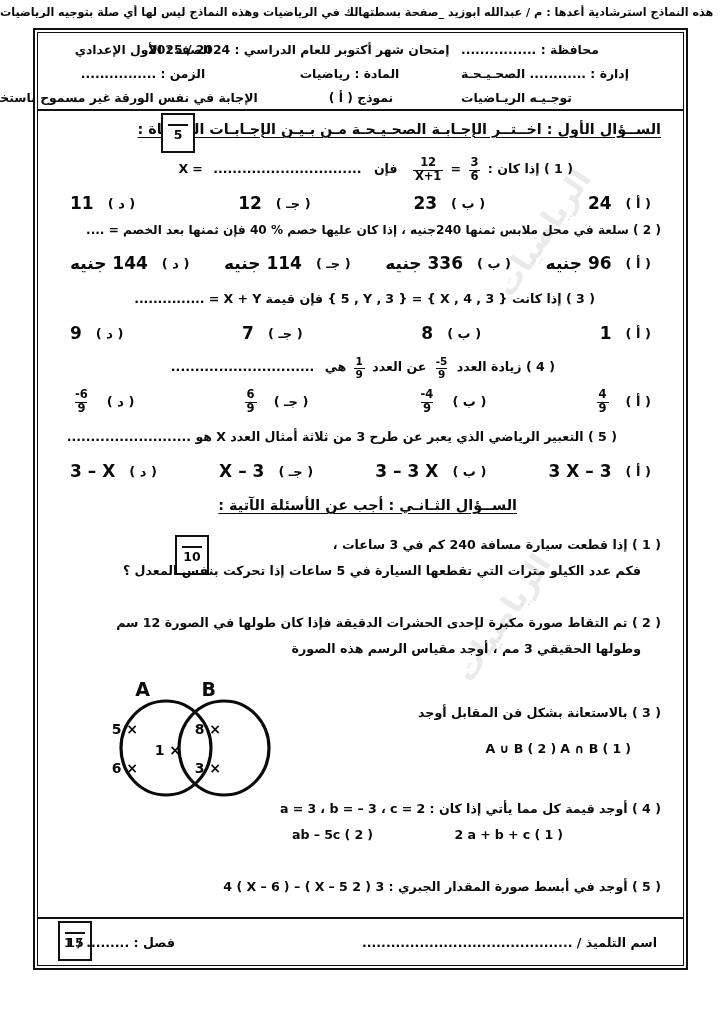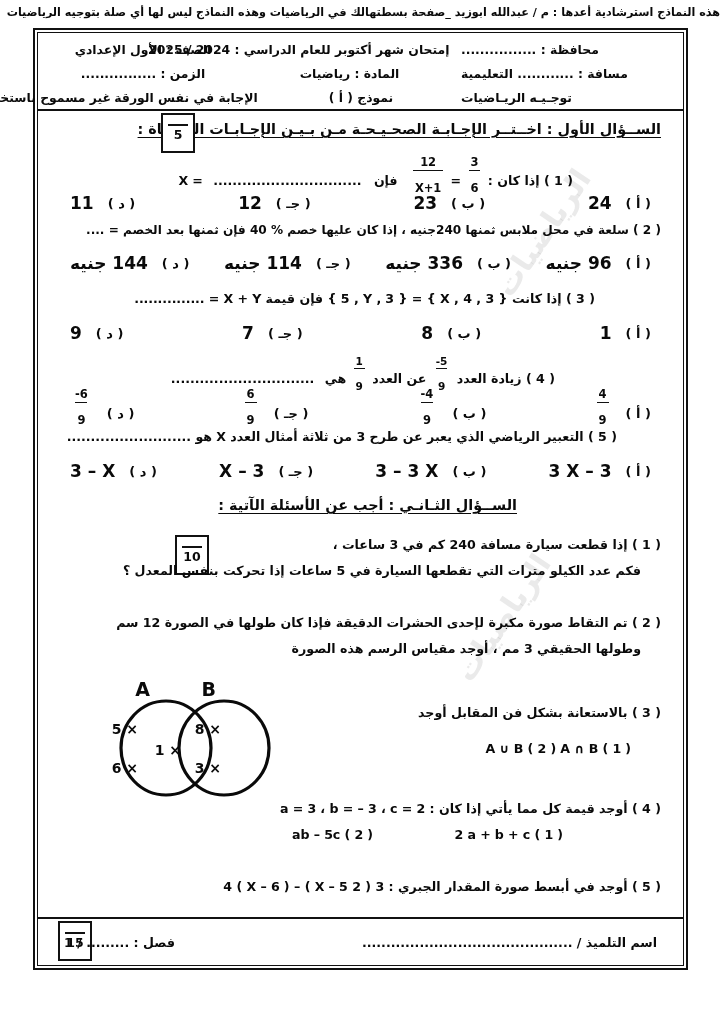--- a/index.html
+++ b/index.html
@@ -15,21 +15,21 @@
     color: #0a0a0a;
     overflow: hidden;
   }
 
   
   .advisory {
     position: absolute;
     top: 6px;
     left: 0;
     width: 720px;
-    text-align: right;
+    text-align: left;
     font-size: 11.2px;
     font-weight: bold;
     letter-spacing: -0.2px;
     white-space: nowrap;
   }
 
   
   .sheet {
     position: absolute;
     top: 28px;
@@ -173,21 +173,21 @@
     display: inline-flex;
     flex-direction: column;
     align-items: center;
     vertical-align: middle;
     margin: 0 3px;
     line-height: 1;
     direction: ltr;
   }
   .frac .n { font-size: 10.5px; font-weight: bold; padding: 0 2px; }
   .frac .d {
-    font-size: 10.5px; font-weight: bold; padding: 12px 2px;
+    font-size: 10.5px; font-weight: bold; padding: 0 2px;
     border-top: 1.3px solid #111; margin-top: 1px;
   }
   .frac.big .n, .frac.big .d { font-size: 11.5px; }
 
   .ltr { direction: ltr; unicode-bidi: embed; display: inline-block; }
 
   
   .venn {
     position: absolute;
     left: 88px;
@@ -218,21 +218,21 @@
 <div class="sheet">
   <div class="sheet-inner">
 
     <div class="header">
       <div class="hrow">
         <div class="hcell r">محافظة : ................</div>
         <div class="hcell c">إمتحان شهر أكتوبر للعام الدراسي : 2024 / 2025</div>
         <div class="hcell l">الصف : الأول الإعدادي</div>
       </div>
       <div class="hrow">
-        <div class="hcell r">مسافة : ............ التعليمية</div>
+        <div class="hcell r">إدارة : ............ الصحـيـحـة</div>
         <div class="hcell c">المادة : رياضيات</div>
         <div class="hcell l">الزمن : ................</div>
       </div>
       <div class="hrow r3">
         <div class="hcell r">توجـيـه الريـاضيات</div>
         <div class="hcell c">نموذج ( أ )</div>
         <div class="hcell c" style="width:150px;">الإجابة في نفس الورقة</div>
         <div class="hcell l" style="width:205px;">غير مسموح باستخدام الآلة الحاسبة</div>
       </div>
     </div>

